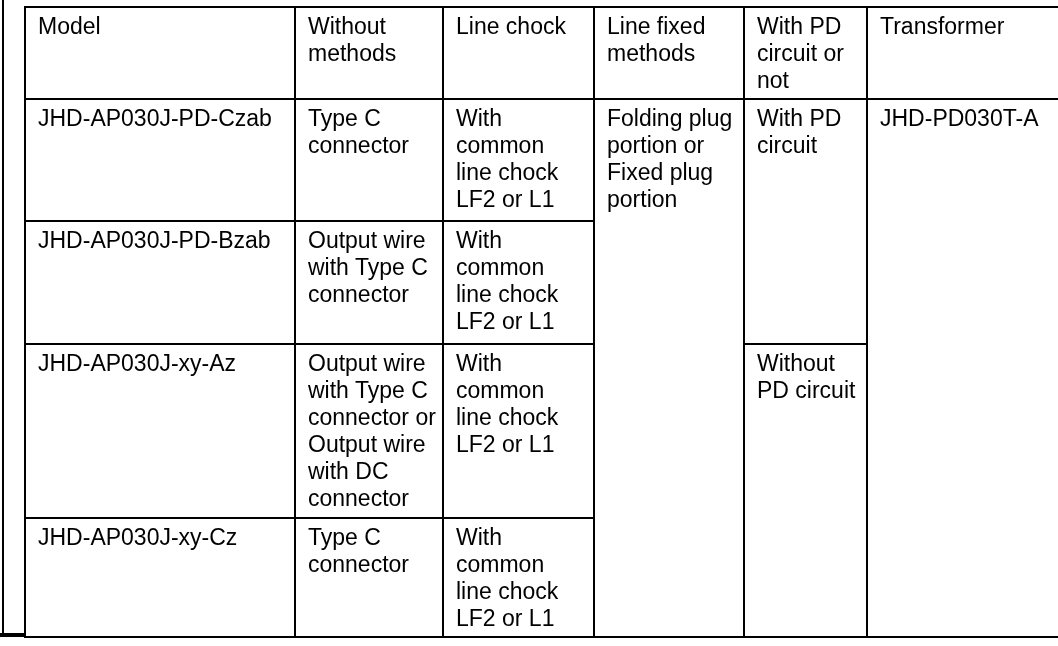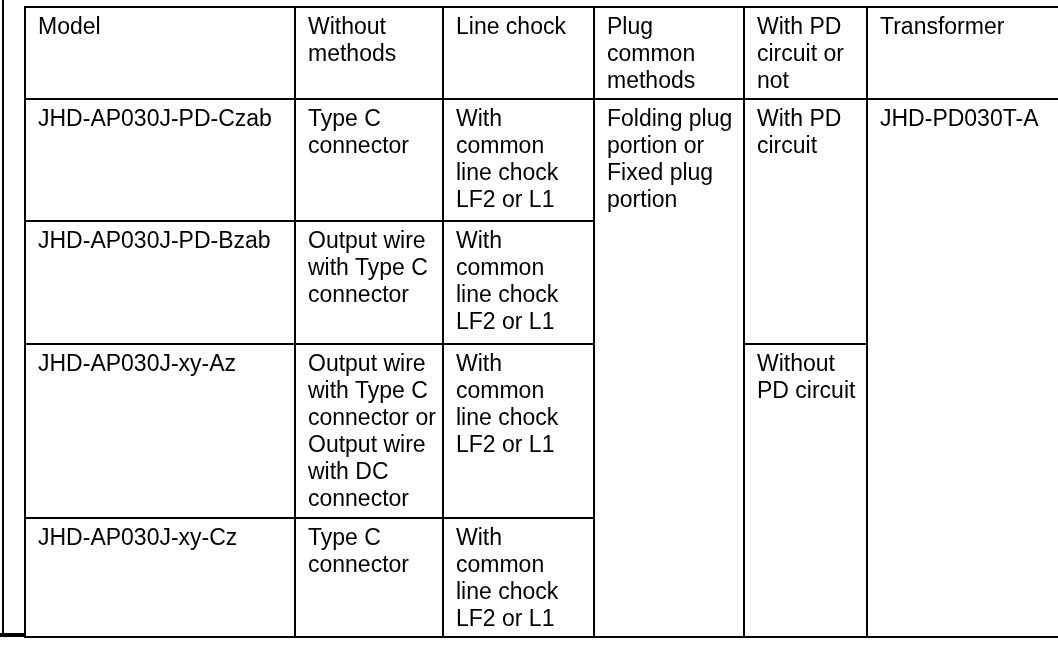--- a/index.html
+++ b/index.html
@@ -75,21 +75,21 @@
       <col style="width:150px">
       <col style="width:123px">
       <col style="width:199px">
     </colgroup>
     <thead>
       <tr class="r-head">
         <th>Model</th>
         <th>Without
 methods</th>
         <th>Line chock</th>
-        <th>Plug common
+        <th>Line fixed
 methods</th>
         <th>With PD
 circuit or
 not</th>
         <th>Transformer</th>
       </tr>
     </thead>
     <tbody>
       <tr class="r-1">
         <td>JHD-AP030J-PD-Czab</td>

